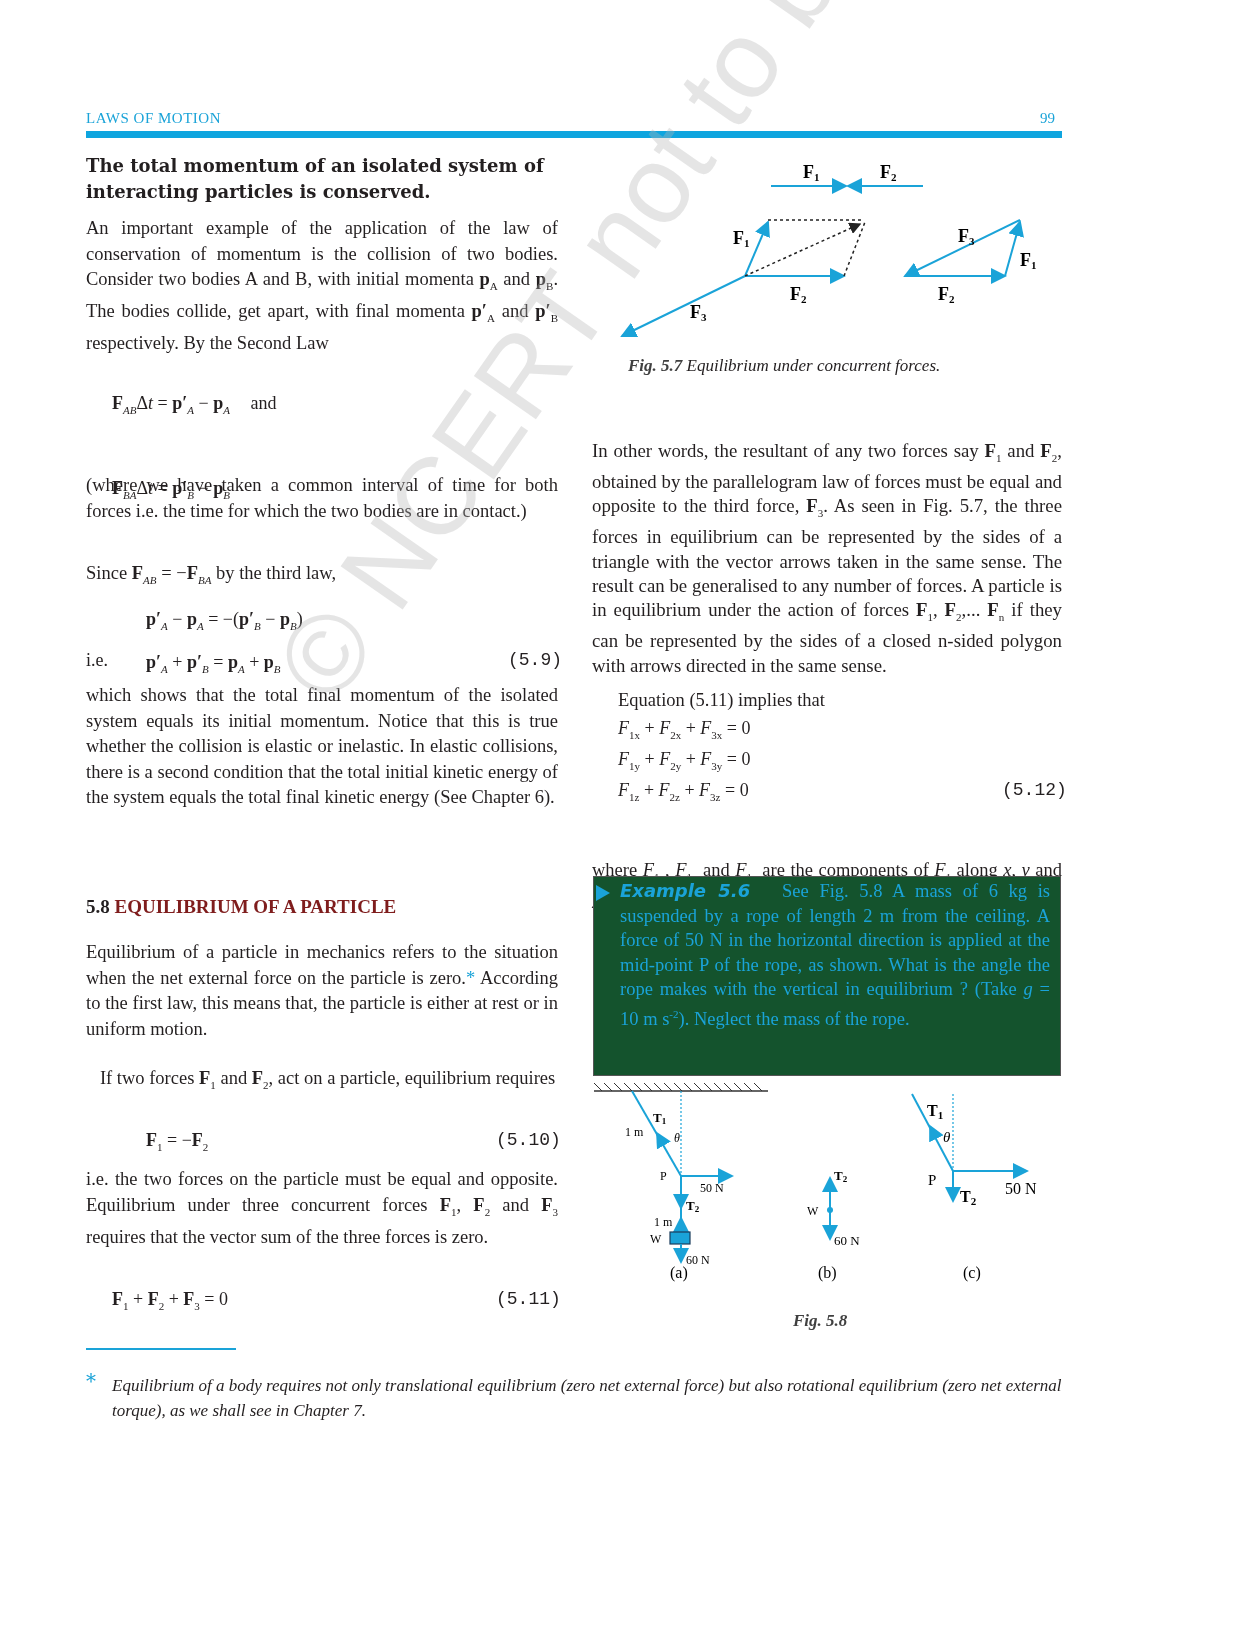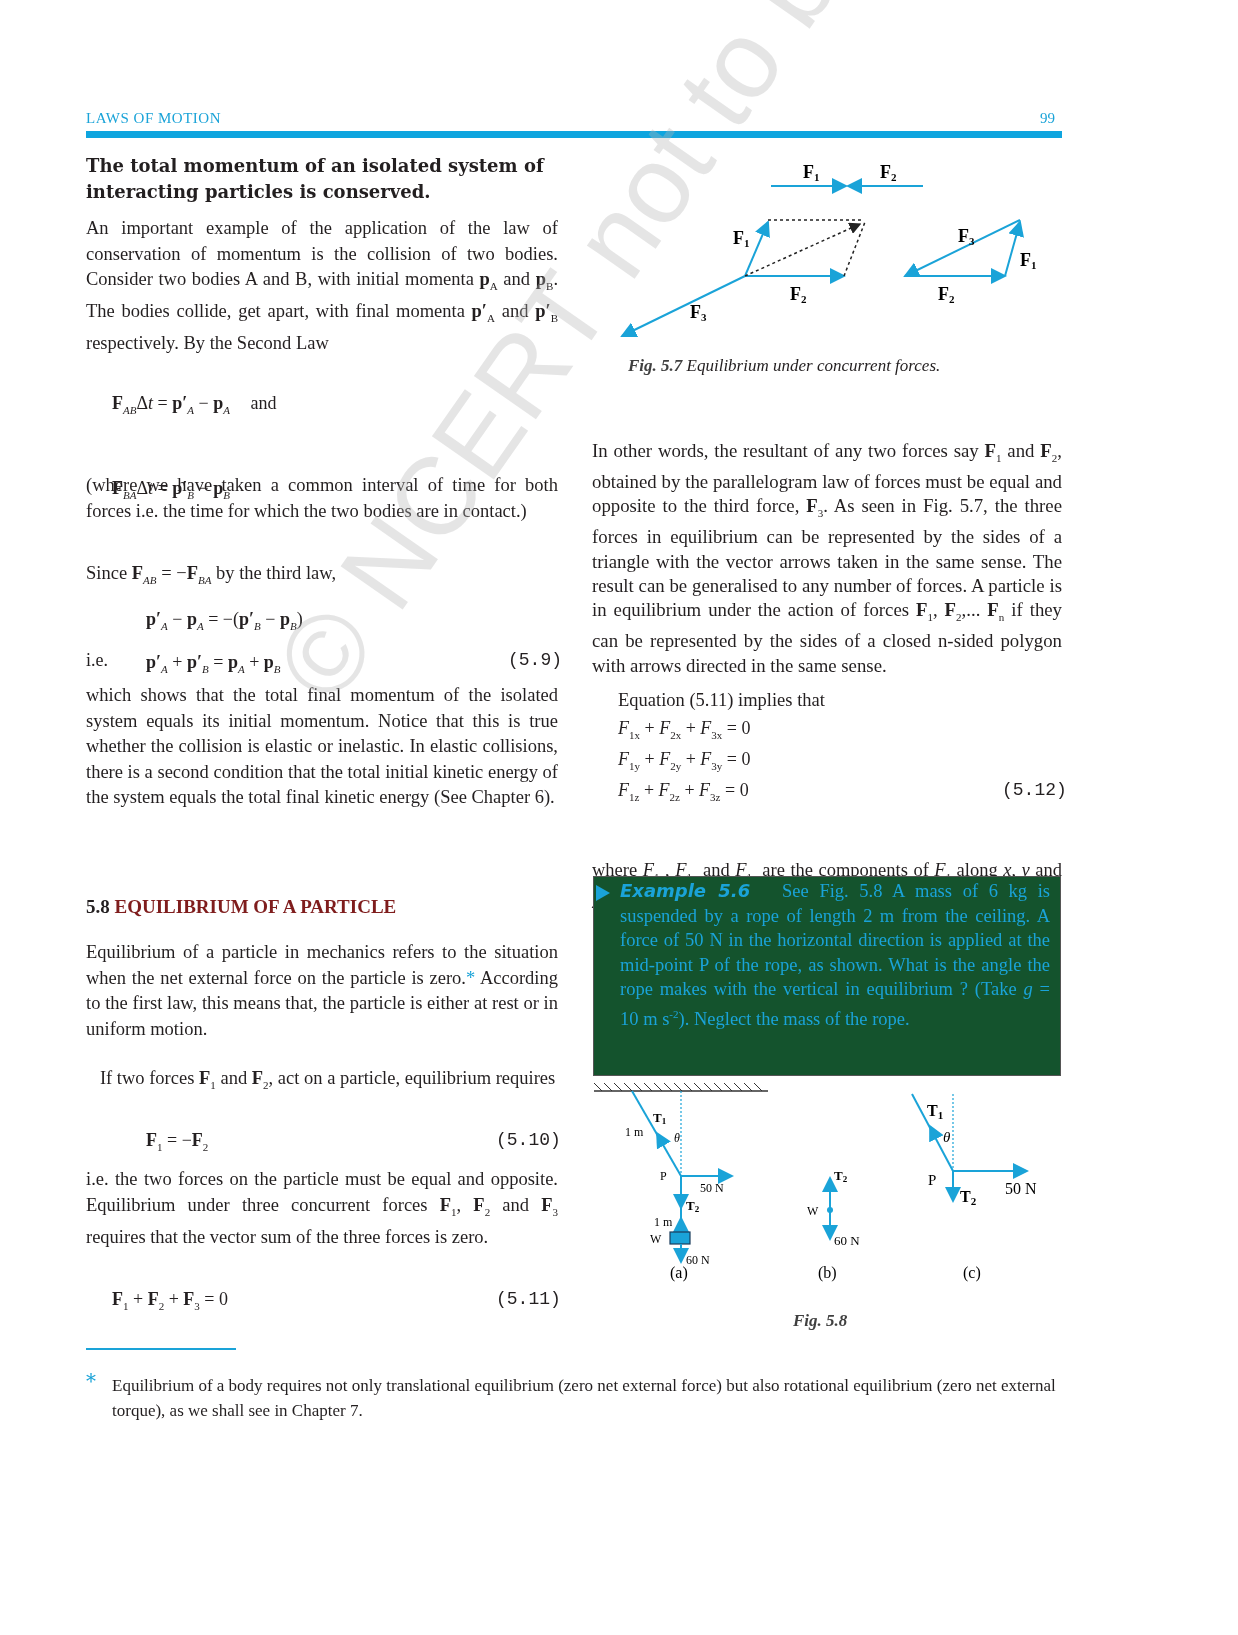--- a/index.html
+++ b/index.html
@@ -22,21 +22,21 @@
   .sec { font-size:19px; font-weight:bold; font-family:"Liberation Serif", serif; }
   .sec .t { color:#7f1d1d; }
   .example { left:593px; top:876px; width:468px; height:200px; background:#14532d;
              border:1.5px solid #555; box-sizing:border-box; }
   .ex-text { position:absolute; left:26px; top:2px; width:430px; font-size:18.5px; line-height:24.6px;
              color:#1aa3d8; font-family:"Liberation Serif", serif; text-align:justify; }
   .ex-text .lbl { font-weight:bold; font-style:italic; font-family:"DejaVu Sans", sans-serif; font-size:18px; }
   .ex-arrow { position:absolute; left:2px; top:8px; width:0; height:0;
               border-top:8px solid transparent; border-bottom:8px solid transparent; border-left:14px solid #1aa3d8; }
   .foot-rule { left:86px; top:1348px; width:150px; height:2px; background:#1aa3d8; }
-  .foot { left:112px; top:1373px; width:950px; font-size:17px; line-height:25px; 
+  .foot { left:112px; top:1373px; width:950px; font-size:17px; line-height:25px; font-style:italic;
           font-family:"Liberation Serif", serif; }
   .foot-star { left:86px; top:1369px; color:#1aa3d8; font-size:20px; }
   .watermark { left:250px; top:650px; font-size:110px; color:rgba(180,180,180,0.35); transform:rotate(-55deg);
                transform-origin:left top; font-family:"Liberation Sans", sans-serif; white-space:nowrap; pointer-events:none; }
   svg text { font-family:"Liberation Serif", serif; }
 </style>
 </head>
 <body>
 
 <div class="abs hdr">LAWS OF MOTION</div>

